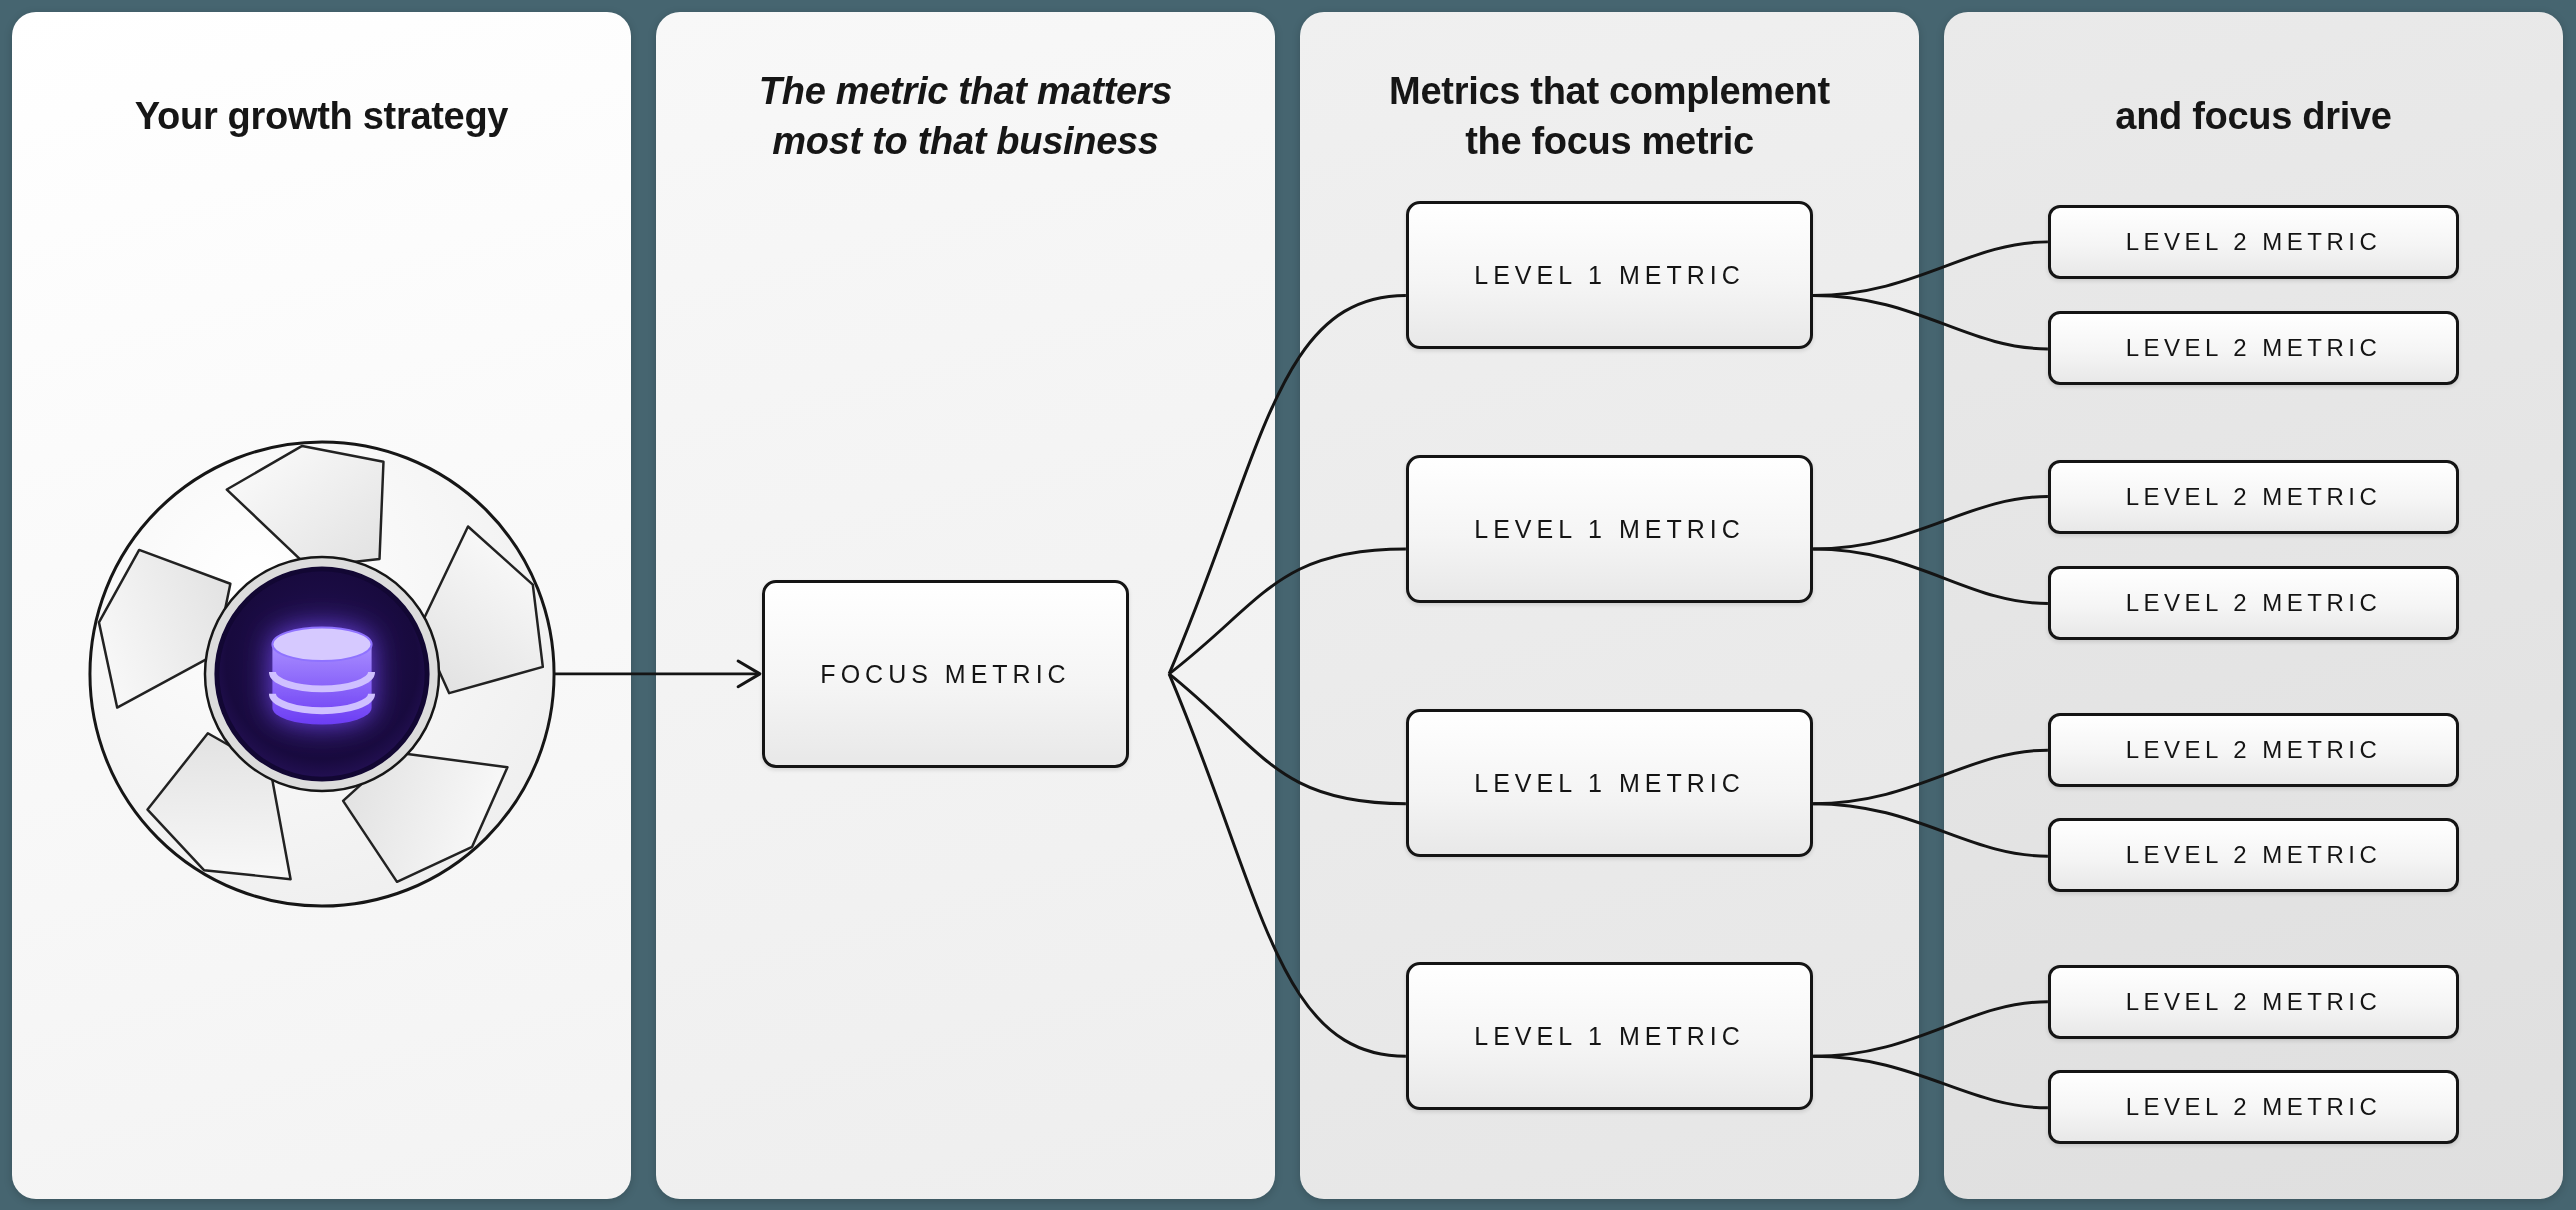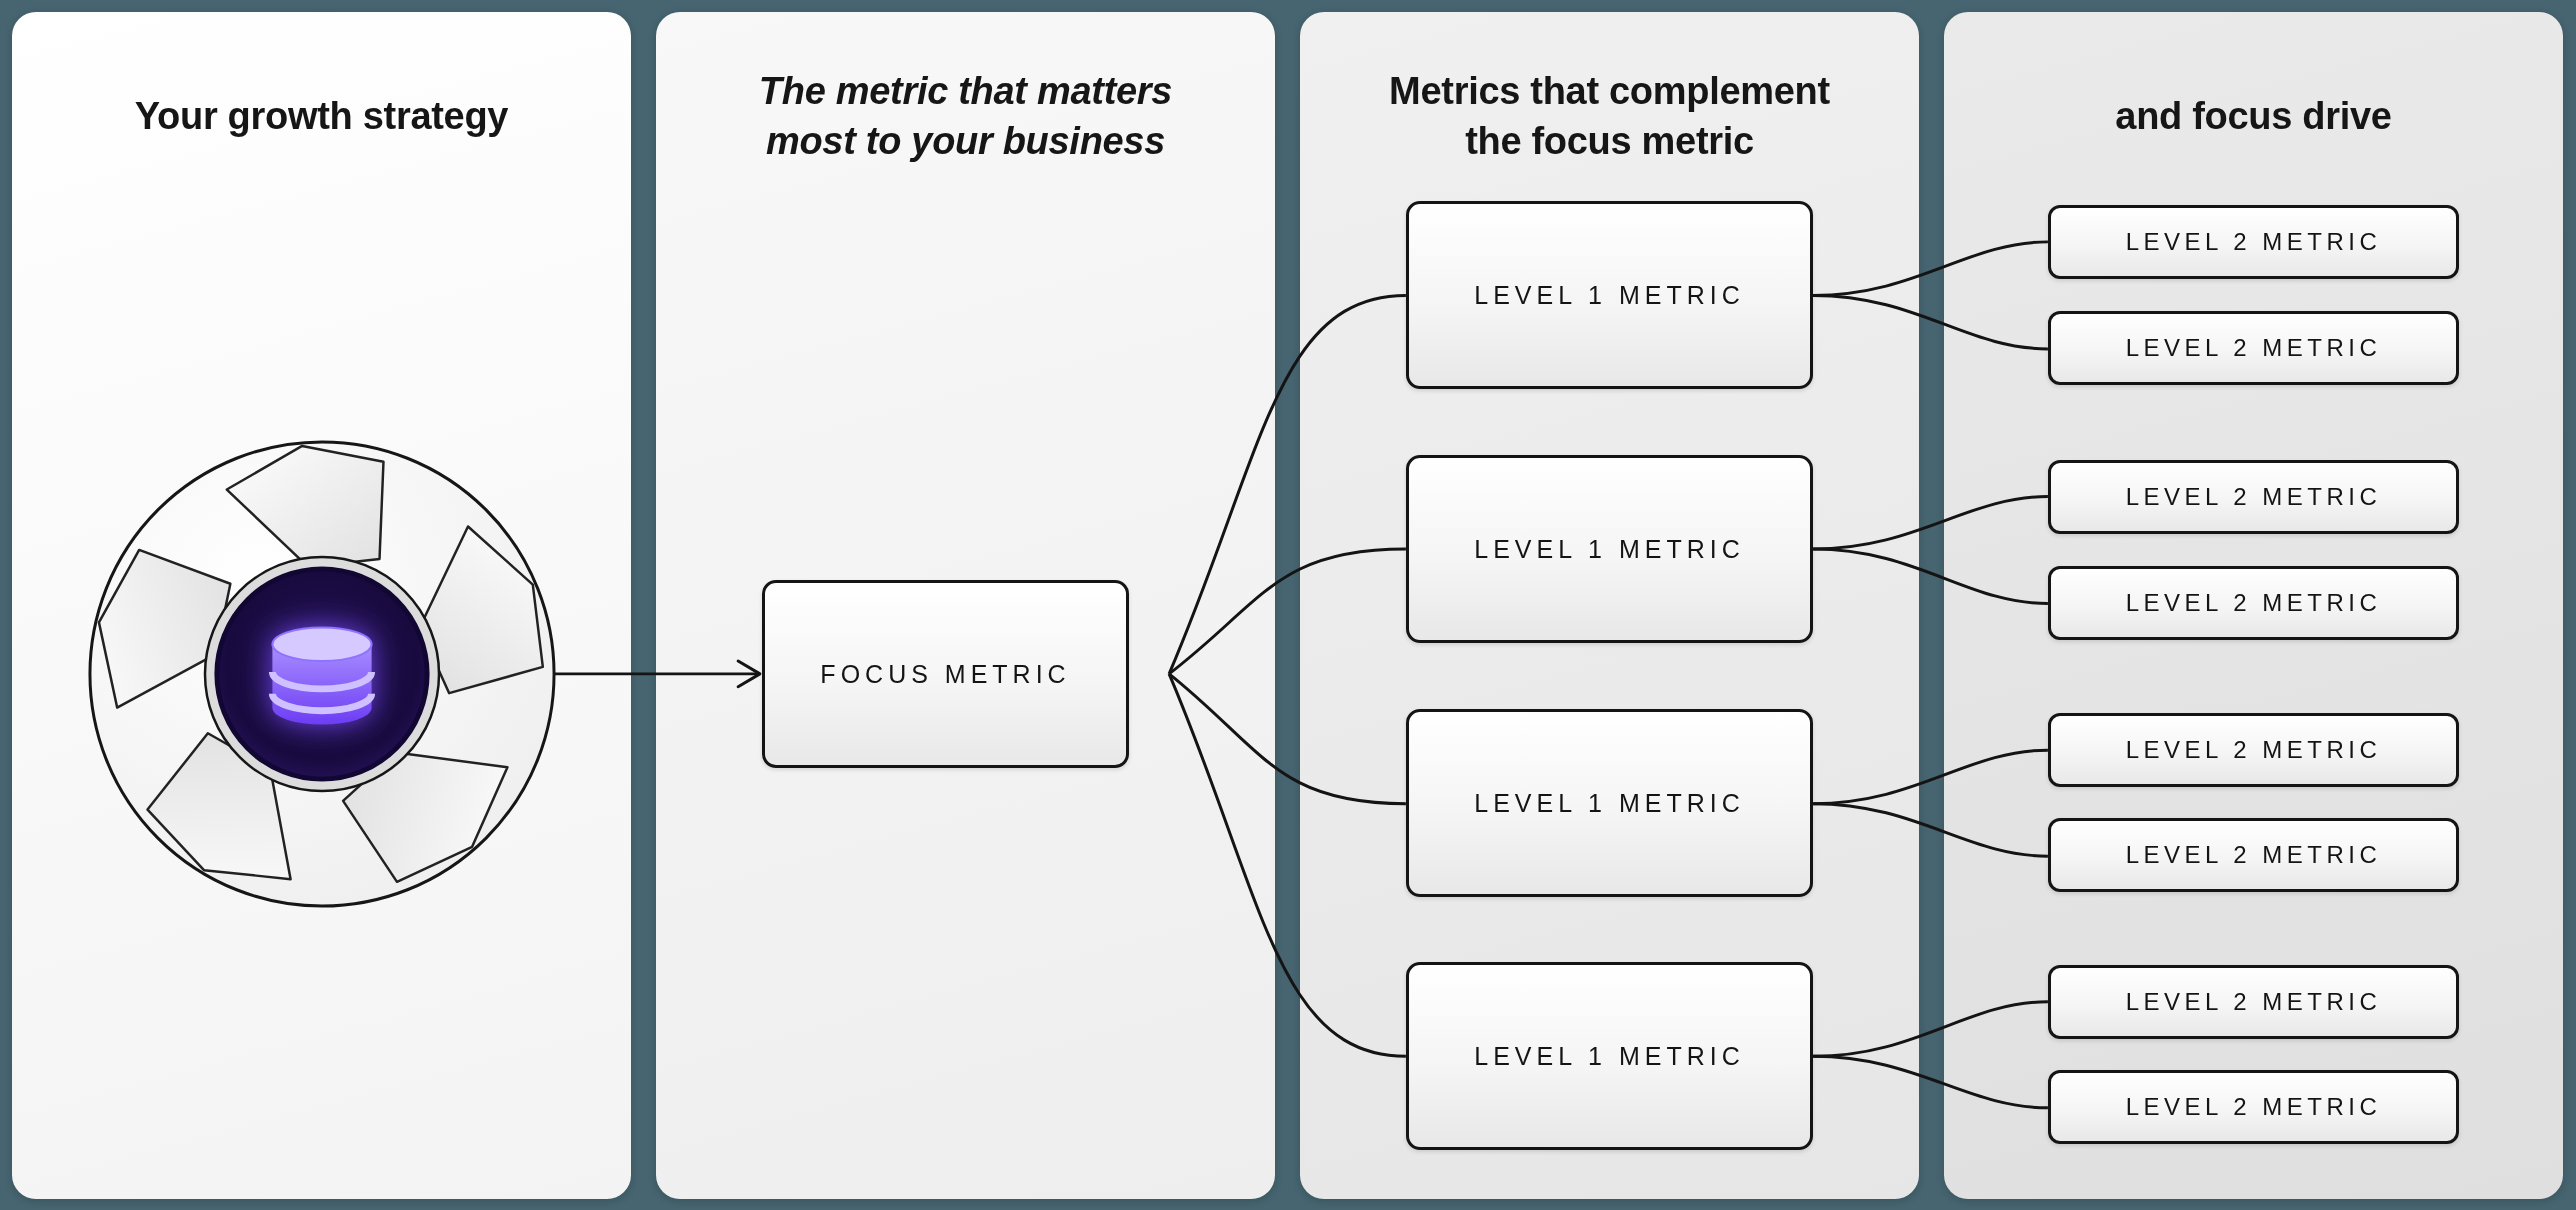--- a/index.html
+++ b/index.html
@@ -37,21 +37,21 @@
     display:flex; align-items:center; justify-content:center;
     background:linear-gradient(180deg,#ffffff 0%,#f5f5f5 55%,#e8e8e8 100%);
     border:3px solid #141414; border-radius:14px;
     box-shadow:0 2px 4px rgba(0,0,0,0.12);
   }
   .metric-label {
     font-size:25px; font-weight:400; letter-spacing:5px;
     color:#141414; white-space:nowrap;
   }
   .focus-box { left:762px; top:580px; width:367px; height:188px; }
-  .l1-box    { left:1406px; width:407px; height:188px; }
+  .l1-box    { left:1406px; width:407px; height:148px; }
   .l2-box    { left:2048px; width:411px; height:74px; border-radius:12px; }
   .l2-box .metric-label { font-size:24px; letter-spacing:4.5px; }
 
   
   .connections {
     position:absolute; left:0; top:0; width:2576px; height:1211px;
     z-index:2; pointer-events:none;
   }
   .connections path { stroke:#141414; stroke-width:3; fill:none; }
 
@@ -67,21 +67,21 @@
 
   <section class="panel panel-1">
     <h2 class="panel-title">
       <span>Your growth strategy</span>
     </h2>
   </section>
 
   <section class="panel panel-2">
     <h2 class="panel-title">
       <span>The metric that matters</span>
-      <span>most to your business</span>
+      <span>most to that business</span>
     </h2>
   </section>
 
   <section class="panel panel-3">
     <h2 class="panel-title">
       <span>Metrics that complement</span>
       <span>the focus metric</span>
     </h2>
   </section>
 

